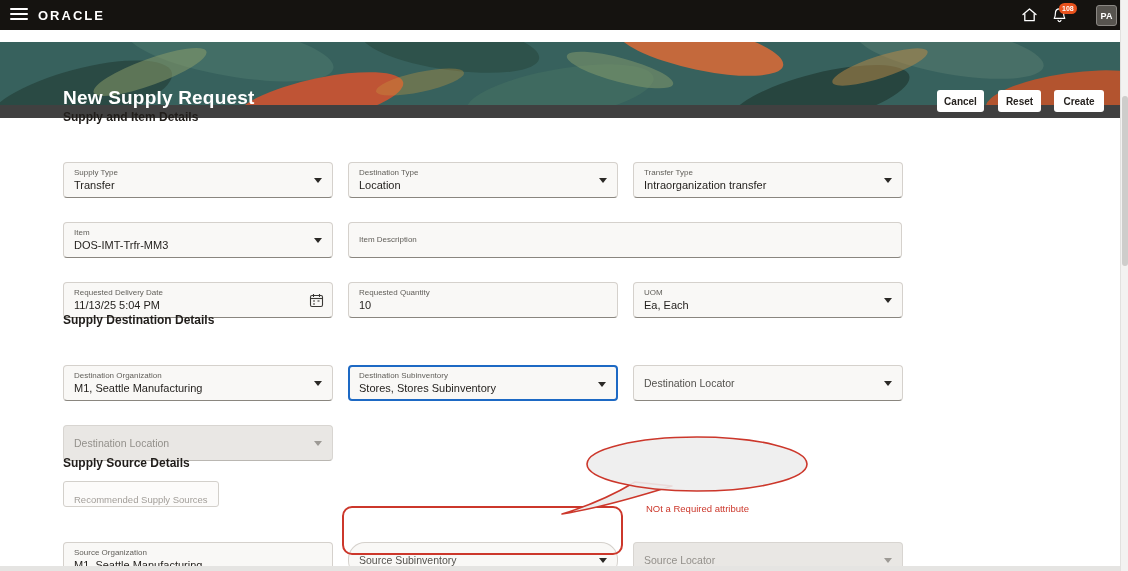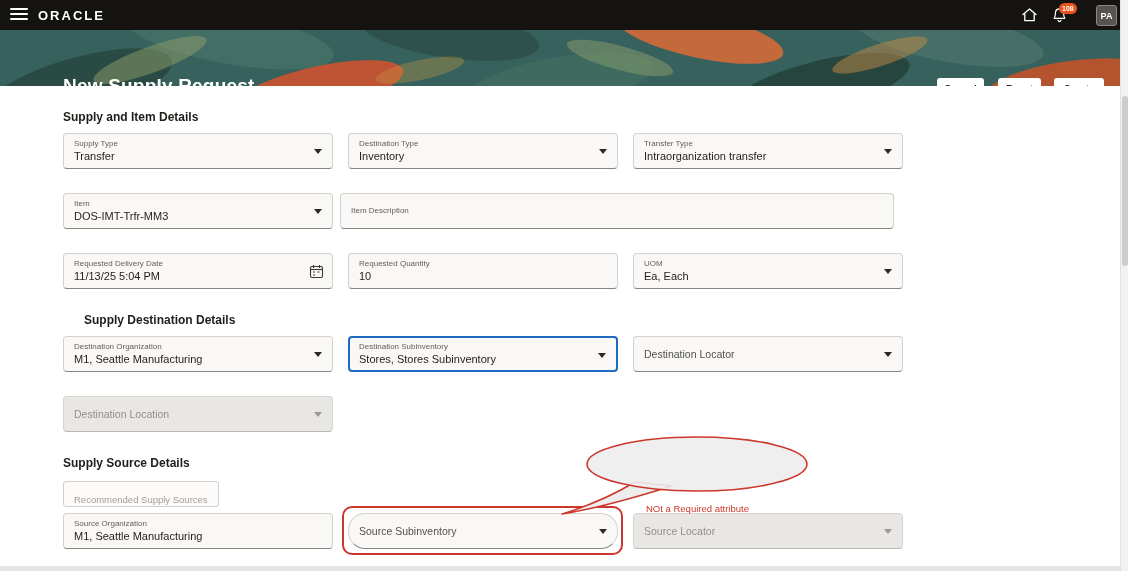--- a/index.html
+++ b/index.html
@@ -11,29 +11,29 @@
   .hamburger { position:absolute; left:10px; top:8px; width:18px; height:14px; cursor:pointer; }
   .hamburger span { display:block; width:18px; height:2px; background:#fff; border-radius:1px; margin-bottom:3px; }
   .brand { position:absolute; left:38px; top:8px; color:#fff; font-size:13px; font-weight:700; letter-spacing:2px; }
   .icon-btn { position:absolute; top:5px; width:22px; height:20px; display:flex; align-items:center; justify-content:center; cursor:pointer; }
   .home-btn { left:1018px; }
   .bell-btn { left:1048px; }
   .badge { position:absolute; left:1059px; top:3px; min-width:15px; height:11px; padding:0 3px; background:#e8521d; border-radius:6px; color:#fff; font-size:7px; font-weight:700; line-height:11px; text-align:center; }
   .avatar { position:absolute; left:1096px; top:5px; width:21px; height:21px; background:#57544f; border:1px solid #8a8783; border-radius:3px; color:#fff; font-size:9px; font-weight:700; display:flex; align-items:center; justify-content:center; cursor:pointer; }
 
   
-  .banner { position:absolute; left:0; top:30px; width:1120px; height:56px; background:#404040; overflow:hidden; }
+  .banner { position:absolute; left:0; top:42px; width:1120px; height:76px; background:#404040; overflow:hidden; }
   .banner svg { position:absolute; left:0; top:0; }
   .page-title { position:absolute; left:63px; top:45px; color:#fff; font-size:19px; font-weight:700; letter-spacing:0.2px; z-index:2; }
   .hdr-btn { position:absolute; top:48px; height:22px; background:#fff; border:none; border-radius:3px; font-family:inherit; font-size:10px; font-weight:600; color:#272320; text-align:center; cursor:pointer; z-index:2;margin-left:8px; }
 
   
   .section-heading { position:absolute; font-size:12px; font-weight:700; color:#201d1a; }
 
-  .field { position:absolute; width:270px; height:36px; background:#f9f8f6; border:1px solid #d5d1cc; border-bottom-color:#8a867f; border-radius:4px; padding:4px 26px 4px 10px; display:flex; flex-direction:column; justify-content:center; gap:1px; cursor:pointer; }
+  .field { position:absolute; width:270px; height:36px; background:#f9f8f6; border:1px solid #d5d1cc; border-bottom-color:#8a867f; border-radius:4px; padding:4px 26px 4px 10px; display:flex; flex-direction:column; justify-content:center; gap:1px; cursor:pointer;margin-top:29px; }
   .field .field-label { font-size:8px; color:#605e59; line-height:10px; white-space:nowrap; overflow:hidden; }
   .field .field-value { font-size:11px; color:#211e1b; line-height:13px; white-space:nowrap; overflow:hidden; }
   .field.noicon { padding-right:10px; }
   .field.empty .field-label { font-size:10.5px; color:#54524e; line-height:13px; }
   .field.focused { border:2px solid #1d69c4; padding-left:9px; }
   .field.disabled { background:#e9e7e4; border-color:#d8d5d1; border-bottom-color:#bab7b2; cursor:default; }
   .field.disabled .field-label { color:#93908b; }
   .chev { position:absolute; right:10px; top:15px; width:0; height:0; border-left:4px solid transparent; border-right:4px solid transparent; border-top:5px solid #2b2926; }
   .field.disabled .chev { border-top-color:#9d9a95; }
   .cal-icon { position:absolute; right:8px; top:10px; }
@@ -104,37 +104,37 @@
   <div class="section-heading" style="left:63px;top:110px;">Supply and Item Details</div>
 
   <div class="field" style="left:63px;top:133px;">
     <span class="field-label">Supply Type</span>
     <span class="field-value">Transfer</span>
     <span class="chev"></span>
   </div>
 
   <div class="field" style="left:348px;top:133px;">
     <span class="field-label">Destination Type</span>
-    <span class="field-value">Inventory</span>
+    <span class="field-value">Location</span>
     <span class="chev"></span>
   </div>
 
   <div class="field" style="left:633px;top:133px;">
     <span class="field-label">Transfer Type</span>
     <span class="field-value">Intraorganization transfer</span>
     <span class="chev"></span>
   </div>
 
   <div class="field" style="left:63px;top:193px;">
     <span class="field-label">Item</span>
     <span class="field-value">DOS-IMT-Trfr-MM3</span>
     <span class="chev"></span>
   </div>
 
-  <div class="field noicon" style="left:340px;top:193px;width:554px;">
+  <div class="field noicon" style="left:348px;top:193px;width:554px;">
     <span class="field-label">Item Description</span>
   </div>
 
   <div class="field" style="left:63px;top:253px;">
     <span class="field-label">Requested Delivery Date</span>
     <span class="field-value">11/13/25 5:04 PM</span>
     <svg class="cal-icon" width="15" height="15" viewBox="0 0 15 15" fill="none" stroke="#3a3835" stroke-width="1.1">
       <rect x="1.5" y="2.5" width="12" height="11" rx="1.5"></rect>
       <line x1="4.5" y1="1" x2="4.5" y2="4"></line>
       <line x1="10.5" y1="1" x2="10.5" y2="4"></line>
@@ -149,21 +149,21 @@
     <span class="field-label">Requested Quantity</span>
     <span class="field-value">10</span>
   </div>
 
   <div class="field" style="left:633px;top:253px;">
     <span class="field-label">UOM</span>
     <span class="field-value">Ea,  Each</span>
     <span class="chev"></span>
   </div>
 
-  <div class="section-heading" style="left:63px;top:313px;margin-left:21px;">Supply Destination Details</div>
+  <div class="section-heading" style="left:63px;top:313px;">Supply Destination Details</div>
 
   <div class="field" style="left:63px;top:336px;">
     <span class="field-label">Destination Organization</span>
     <span class="field-value">M1,  Seattle Manufacturing</span>
     <span class="chev"></span>
   </div>
 
   <div class="field focused" style="left:348px;top:336px;">
     <span class="field-label">Destination Subinventory</span>
     <span class="field-value">Stores,  Stores Subinventory</span>

